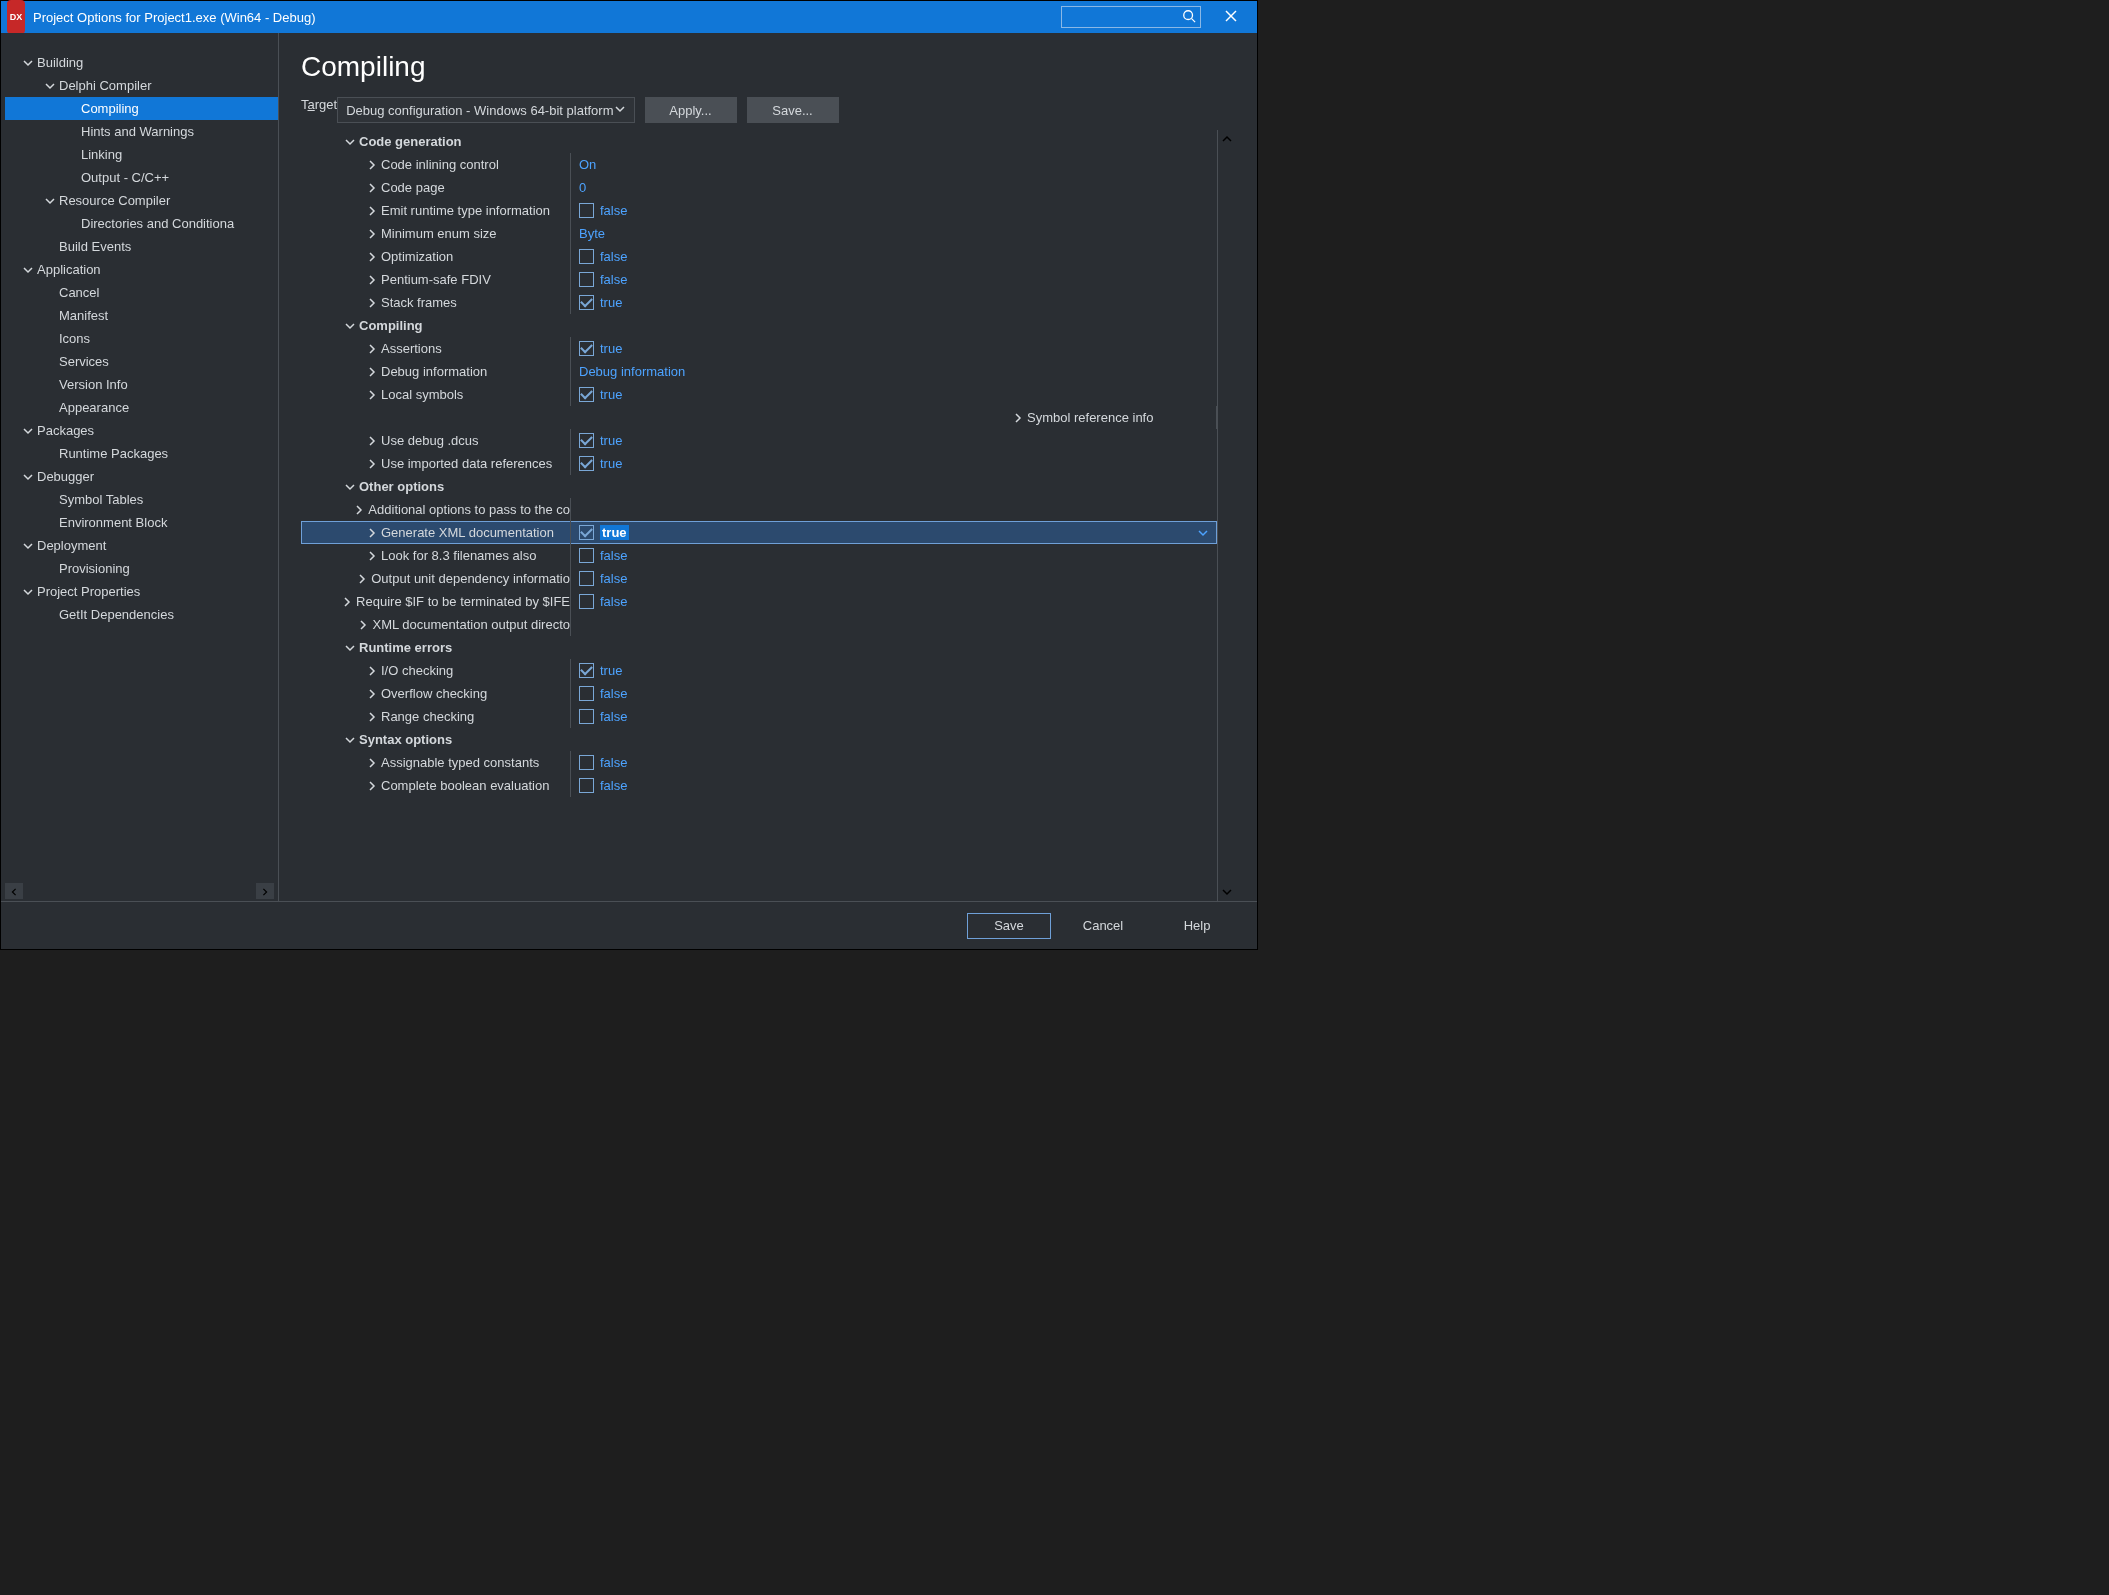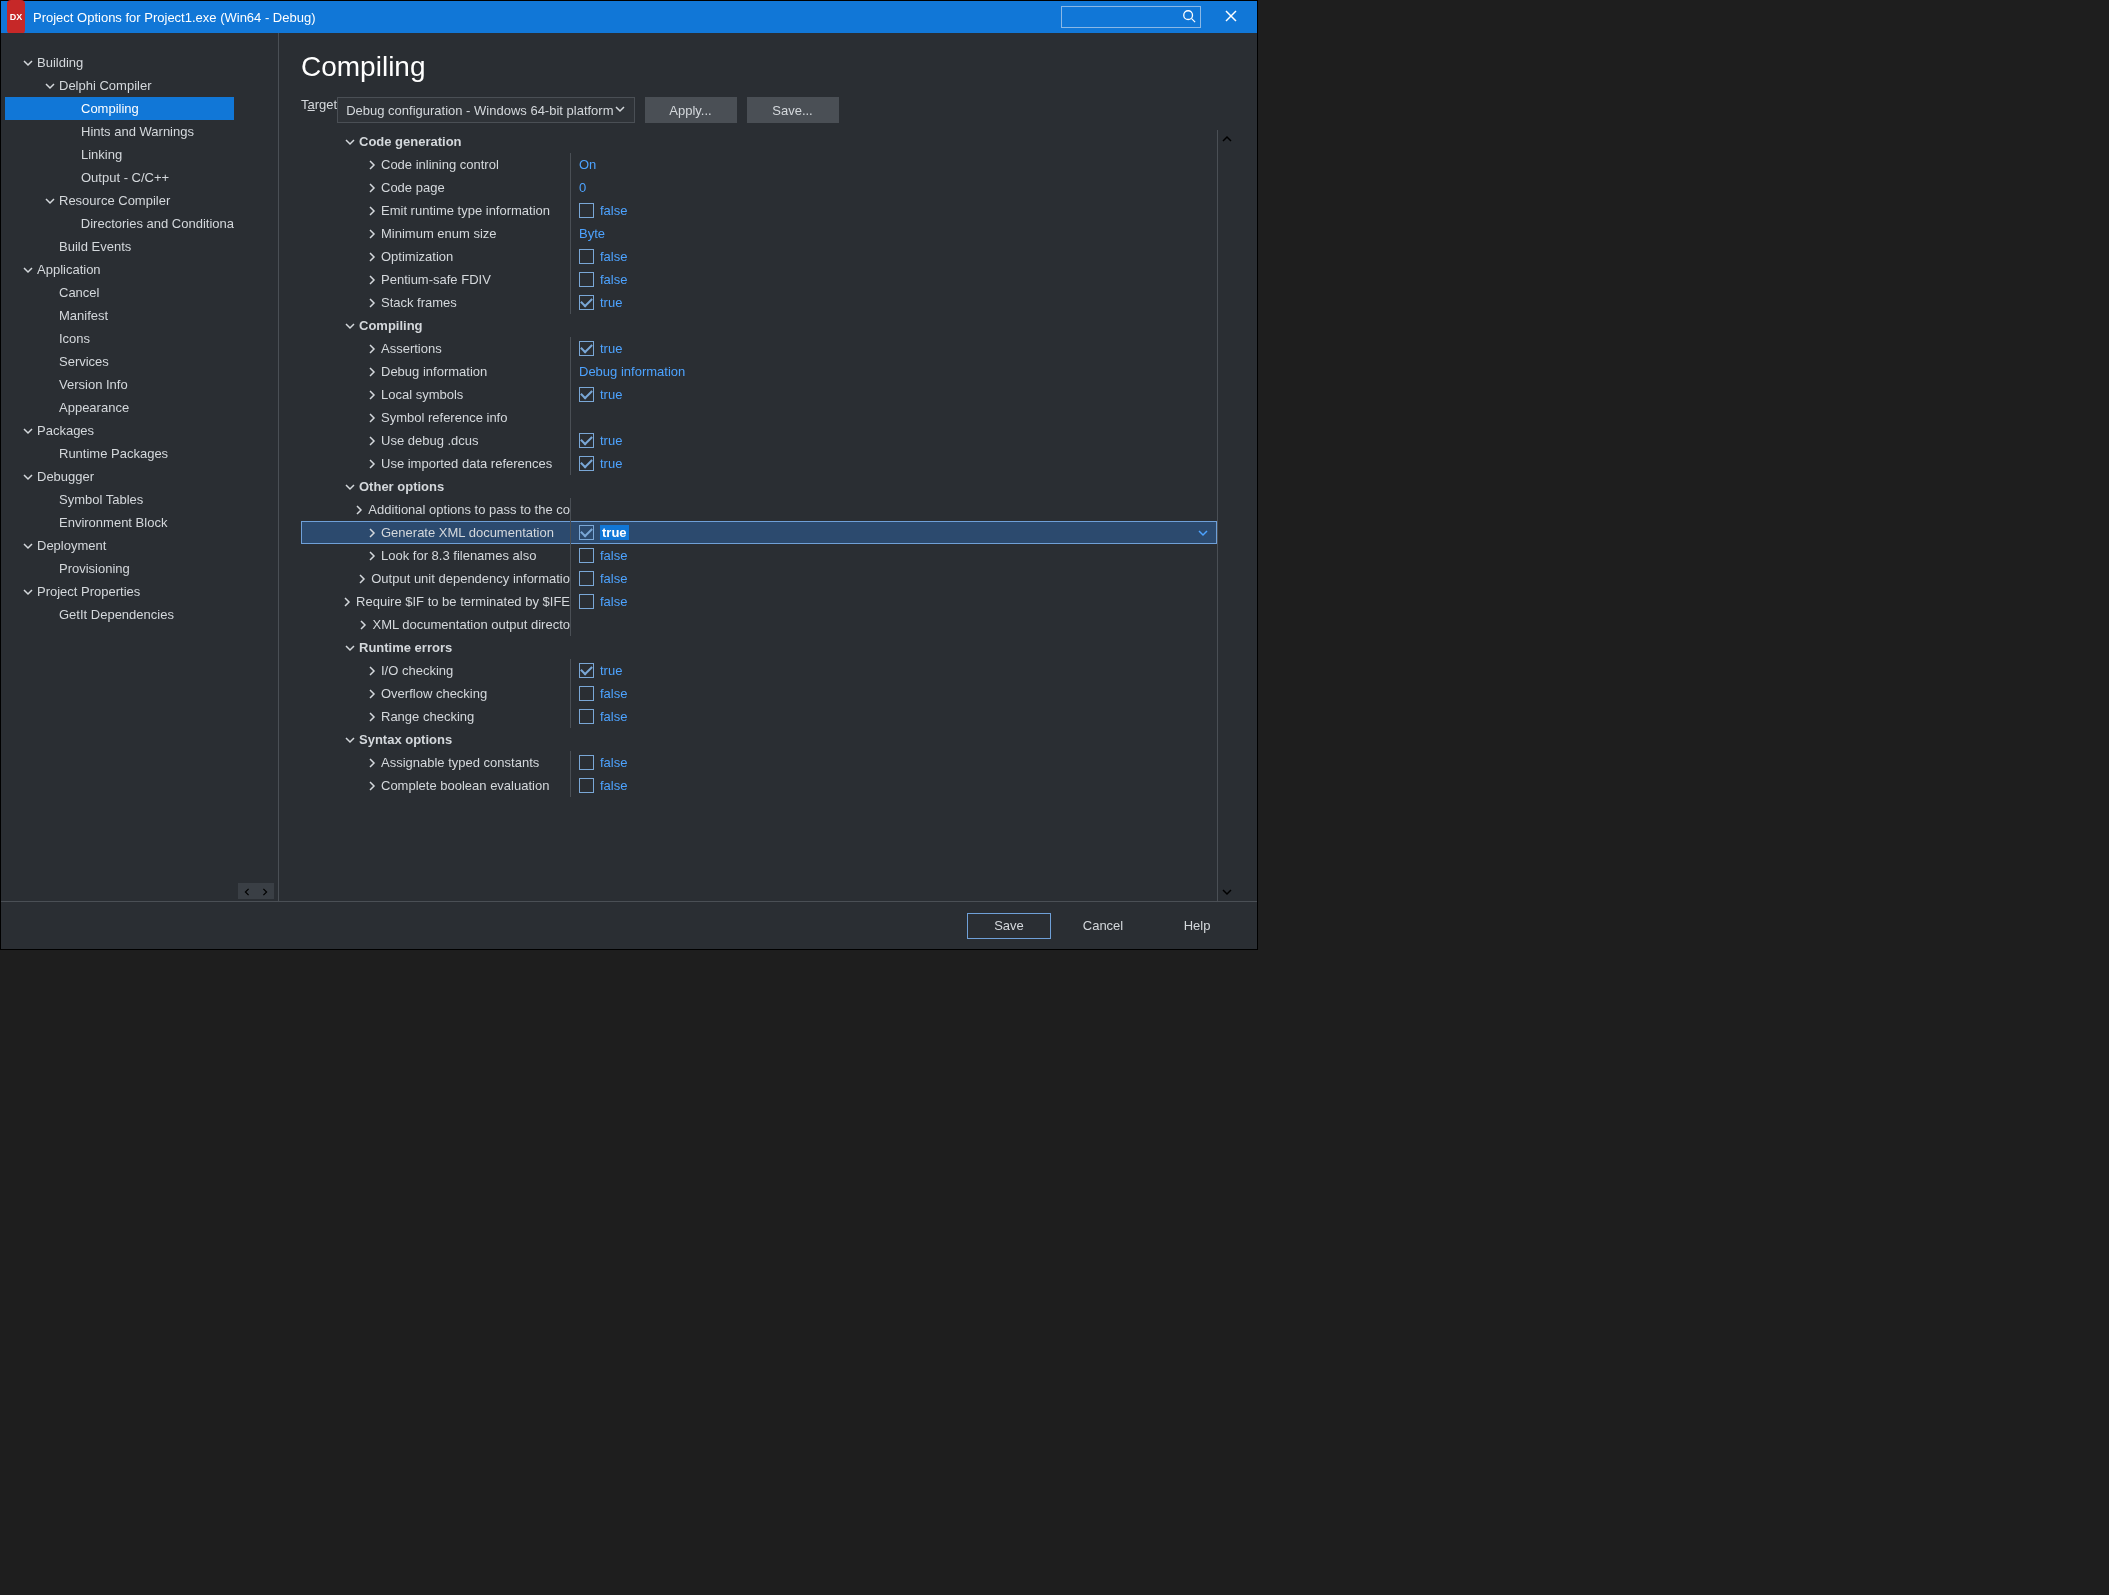--- a/index.html
+++ b/index.html
@@ -41,21 +41,21 @@
   .titlebar .search svg{width:14px;height:14px;}
   .titlebar .close{
     width:40px;height:32px;display:flex;align-items:center;justify-content:center;cursor:pointer;
   }
   .titlebar .close svg{width:12px;height:12px;}
   
   .body{flex:1;display:flex;min-height:0;}
   
   .sidebar{
     width:278px;background:var(--panel-bg);border-right:1px solid var(--border);
-    display:flex;flex-direction:row;padding-top:18px;
+    display:flex;flex-direction:column;padding-top:18px;
   }
   .tree{flex:1;overflow:hidden;padding-left:4px;}
   .tree-row{
     display:flex;align-items:center;height:23px;font-size:13px;color:var(--text);
     cursor:pointer;white-space:nowrap;overflow:hidden;
   }
   .tree-row.selected{background:var(--tree-selected);color:#fff;}
   .tree-row .indent{display:inline-block;}
   .tree-row .arrow{
     width:18px;height:18px;display:inline-flex;align-items:center;justify-content:center;flex-shrink:0;
@@ -103,21 +103,21 @@
     height:18px;display:flex;align-items:center;justify-content:center;cursor:pointer;background:var(--panel-bg);
   }
   .vscroll .vbtn svg{width:10px;height:10px;}
   .cat-row{
     display:flex;align-items:center;height:23px;color:var(--text);font-weight:600;
   }
   .cat-row .arrow, .prop-row .arrow{
     width:18px;height:18px;display:inline-flex;align-items:center;justify-content:center;flex-shrink:0;
   }
   .prop-row{
-    display:flex;align-items:center;height:23px;color:var(--text);
+    display:flex;align-items:center;height:23px;color:var(--text);justify-content:flex-end;
   }
   .prop-row.selected{background:var(--row-selected);}
   .prop-row.selected.editing{outline:1px solid #6fa0d8;outline-offset:-1px;}
   .prop-label{
     width:270px;overflow:hidden;white-space:nowrap;text-overflow:clip;position:relative;
     border-right:1px solid var(--border);height:100%;display:flex;align-items:center;
   }
   .prop-value{
     flex:1;padding-left:8px;display:flex;align-items:center;gap:6px;color:var(--link);height:100%;
     position:relative;

